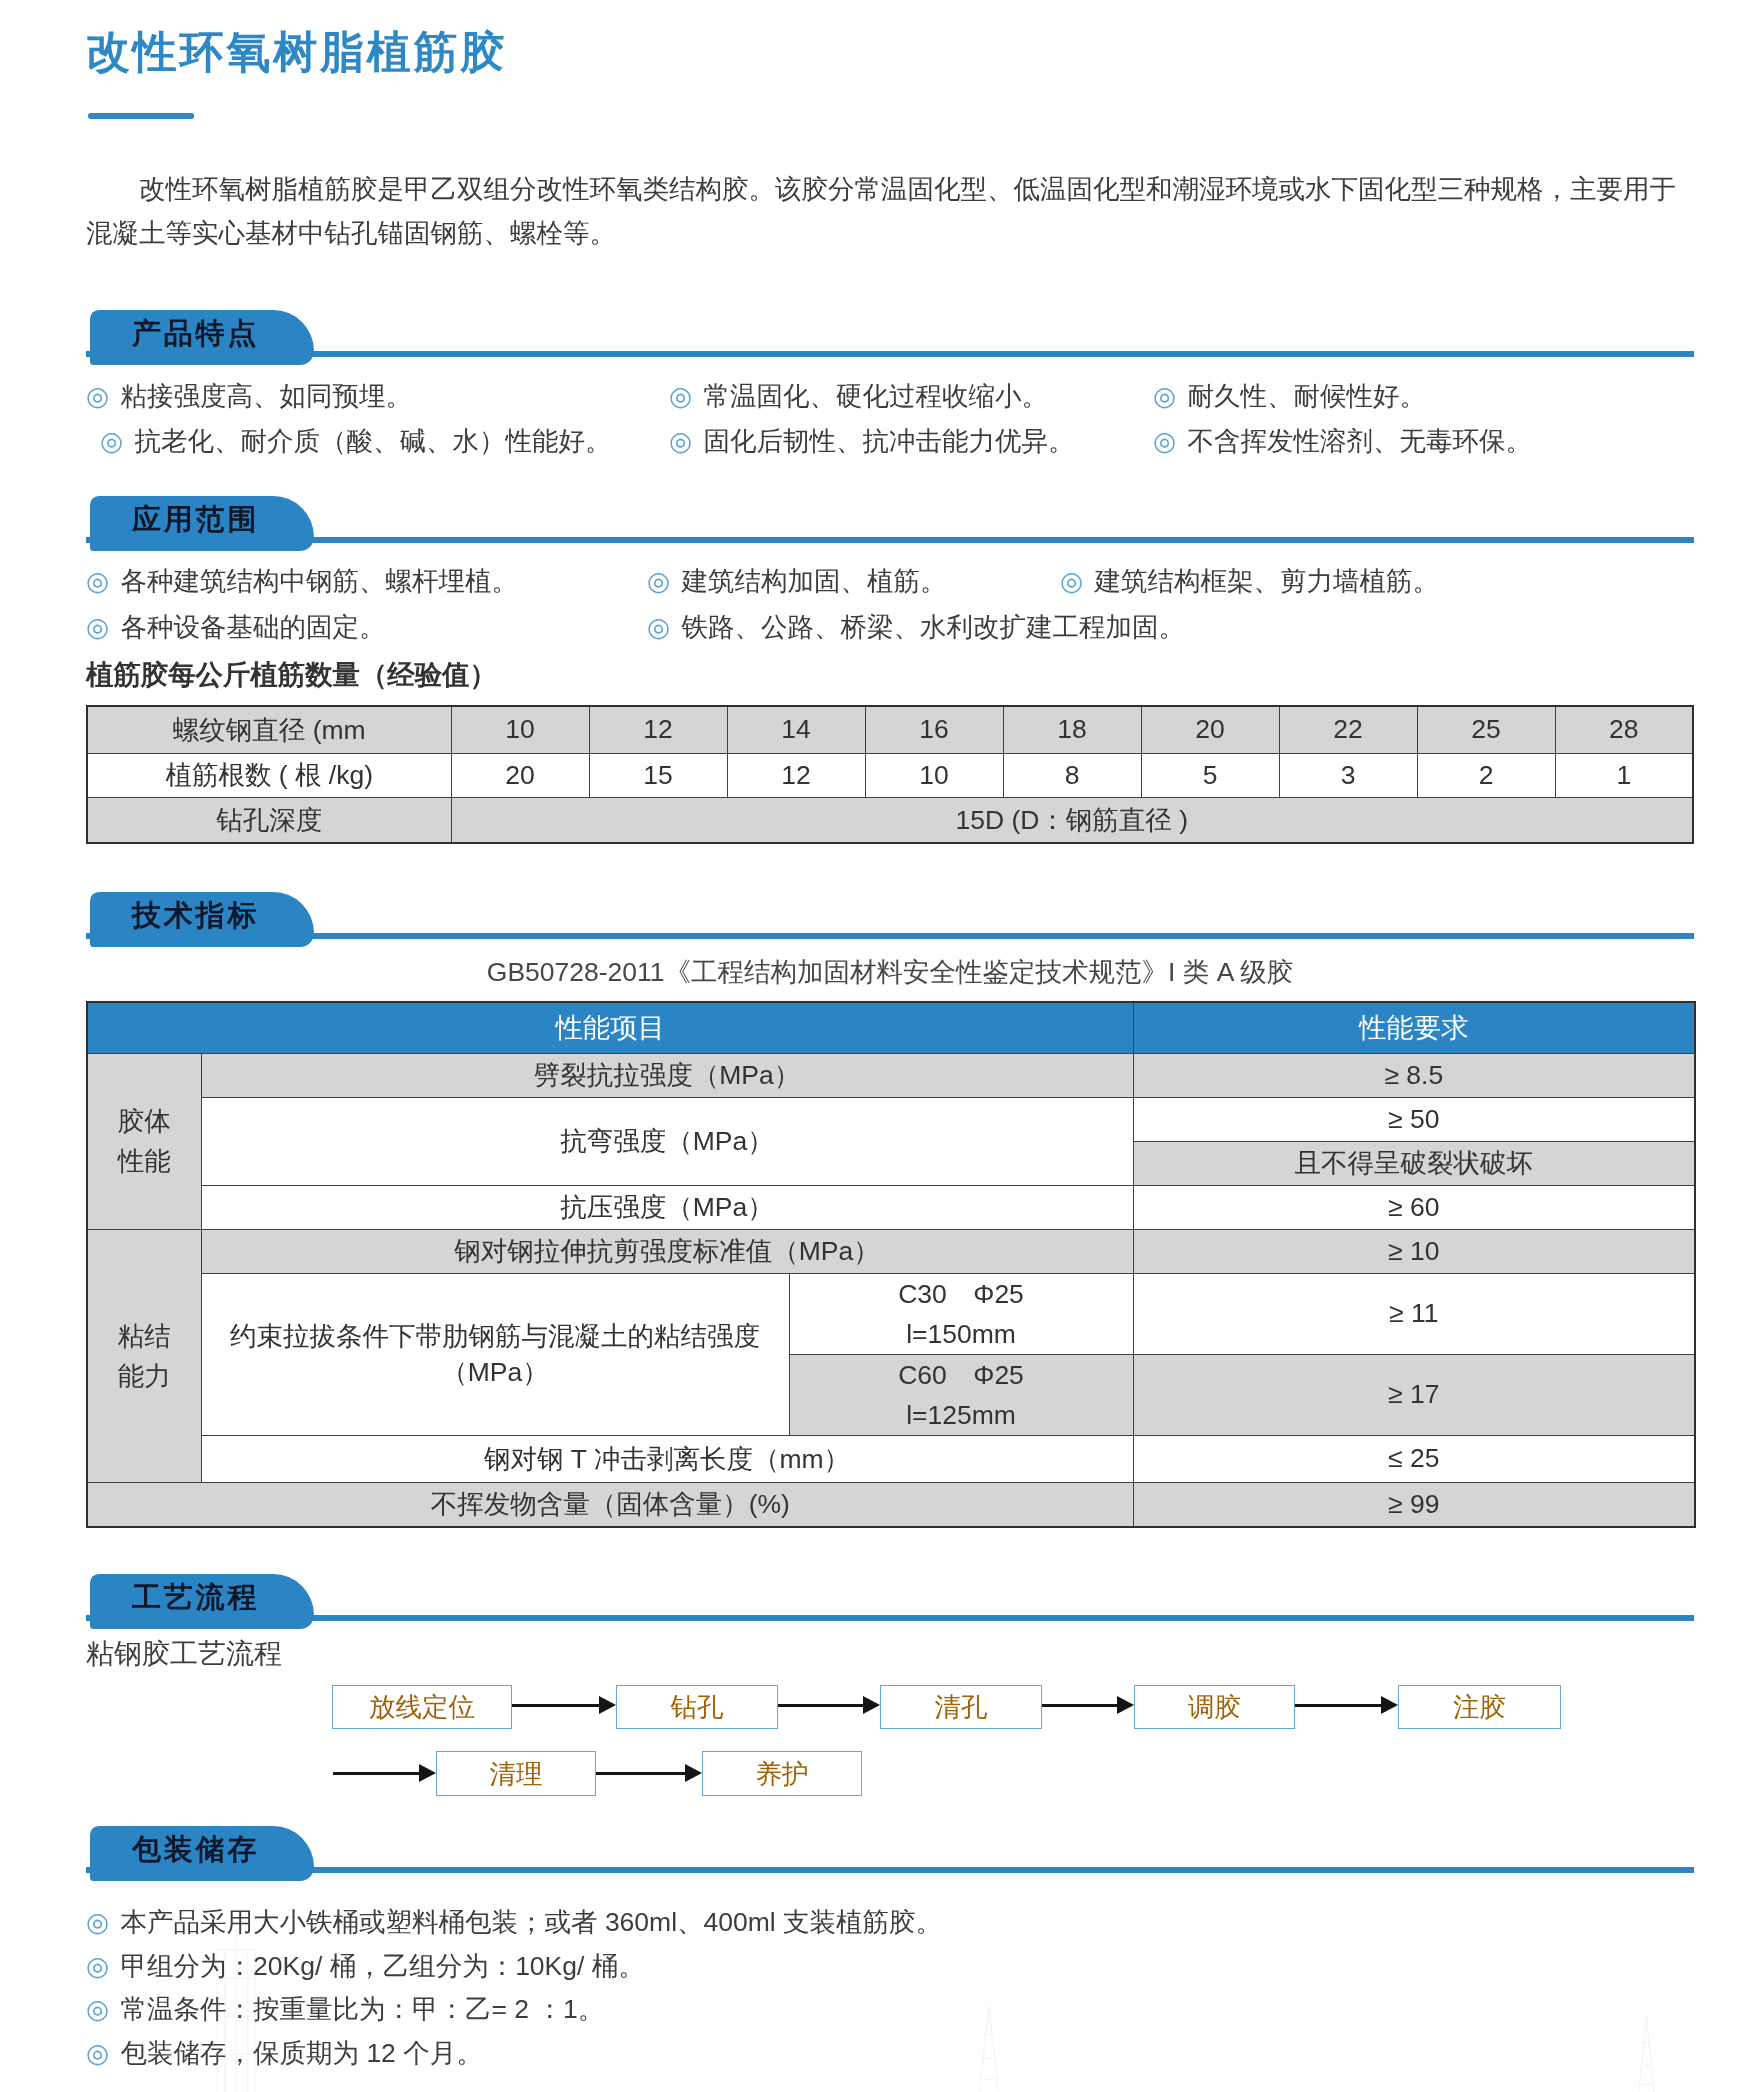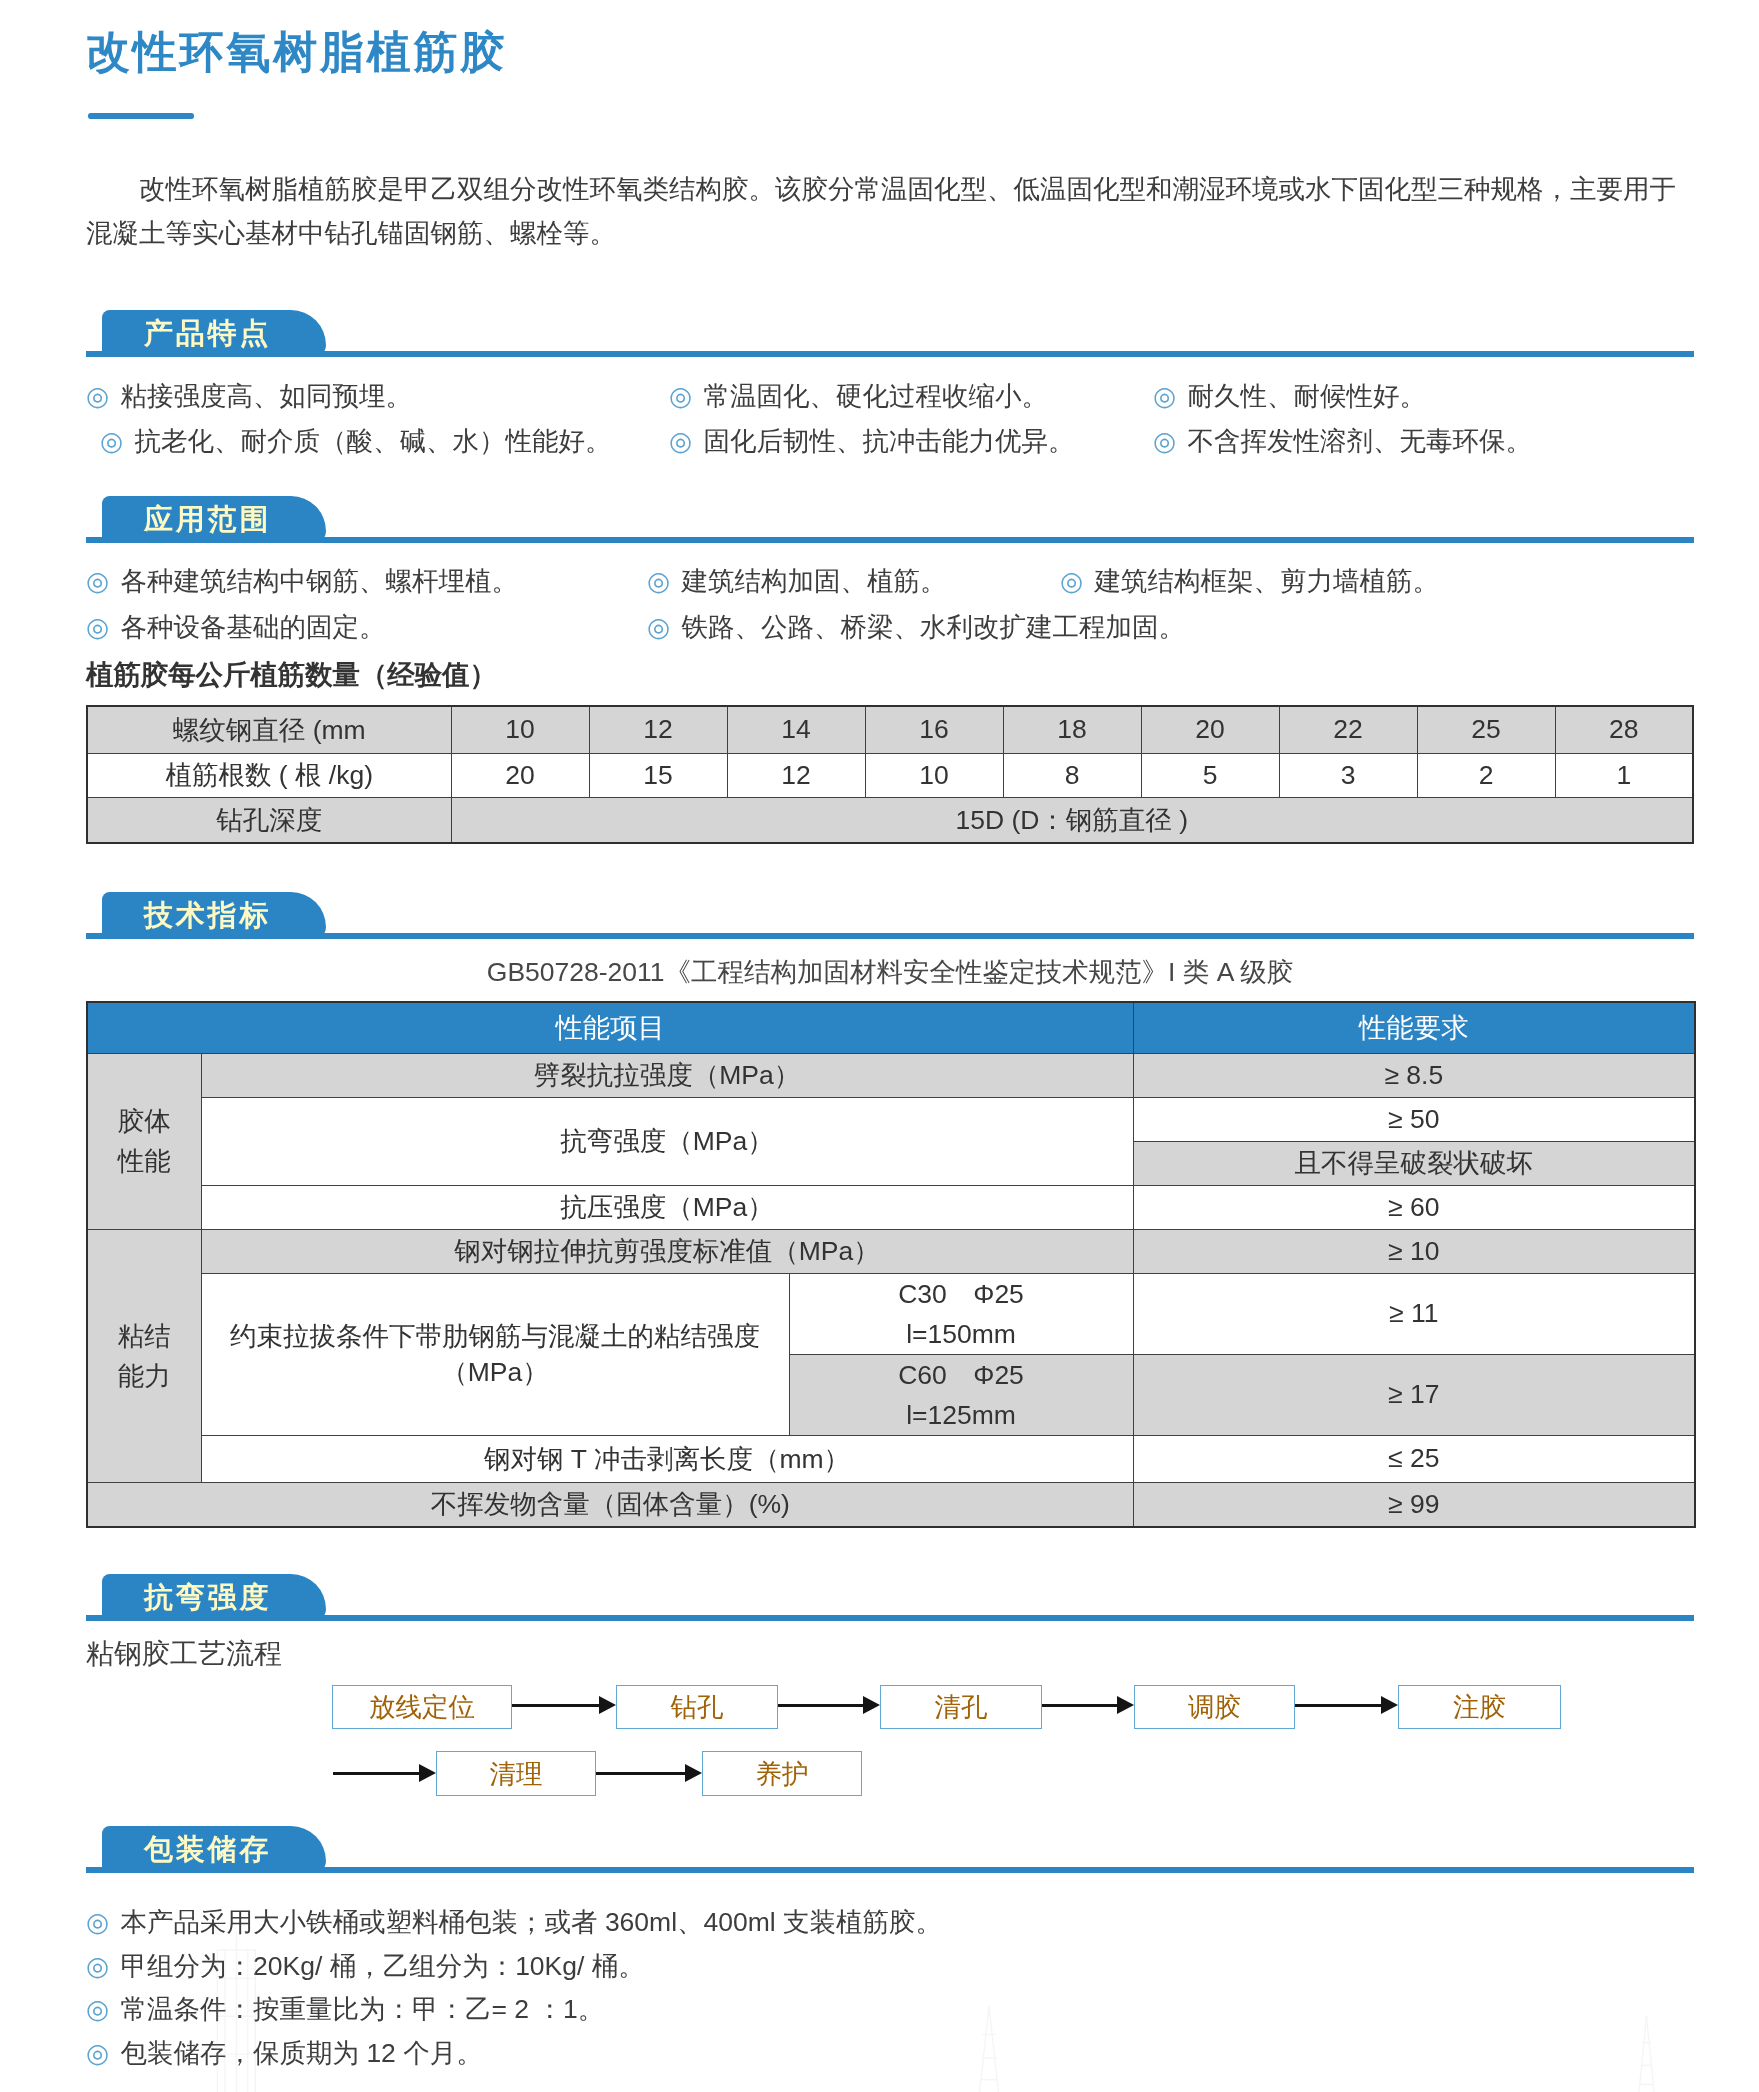--- a/index.html
+++ b/index.html
@@ -5,22 +5,22 @@
   html,body{margin:0;padding:0;background:#ffffff;}
   body{width:1759px;height:2092px;font-family:"Liberation Sans","DejaVu Sans",sans-serif;color:#3a3a3a;}
   .page{position:relative;width:1759px;height:2092px;overflow:hidden;background:#fff;}
 
   .title{position:absolute;left:86px;top:23px;margin:0;font-size:44px;font-weight:bold;color:#2e88c6;letter-spacing:2.8px;}
   .title-dash{position:absolute;left:88px;top:113px;width:106px;height:5.7px;background:#2e88c6;border-radius:2.8px;}
   .intro{position:absolute;left:86px;top:167px;width:1614px;margin:0;font-size:26.5px;line-height:44px;color:#3d3d3d;text-indent:2em;}
 
   .sec-head{position:absolute;left:86px;width:1608px;height:47px;}
   .sec-line{position:absolute;left:0;bottom:0;width:100%;height:5.7px;background:#2b85c4;}
-  .sec-badge{position:absolute;left:16px;top:0;height:47px;line-height:47px;background:#2b85c4;color:#fef9c3;
-             font-size:29px;font-weight:bold;letter-spacing:2.8px;padding:0 55px 0 42px;
+  .sec-badge{position:absolute;left:4px;top:0;height:47px;line-height:47px;background:#2b85c4;color:#0f172a;
+             font-size:29px;font-weight:bold;letter-spacing:2.8px;padding:0 55px 8px 42px;
              border-radius:9.5px 44px 15px 3.8px;}
 
   .bullet{position:absolute;font-size:26.5px;color:#3d3d3d;white-space:nowrap;}
   .b-icon{color:#5ba3d0;margin-right:11.4px;font-size:26.5px;}
 
   .tbl-caption{position:absolute;left:86px;font-size:27.4px;font-weight:bold;color:#333;}
 
   table{position:absolute;border-collapse:collapse;table-layout:fixed;background:#fff;}
   td,th{border:1.9px solid #404040;text-align:center;vertical-align:middle;font-size:26.5px;font-weight:normal;color:#333;padding:0 5.7px;overflow:hidden;}
   .rebar-table,.tech-table{border:2.8px solid #2f2f2f;}
@@ -189,21 +189,21 @@
     <tr style="height:45px;">
       <td class="cg" colspan="3">不挥发物含量（固体含量）(%)</td>
       <td class="cg">≥ 99</td>
     </tr>
   </tbody>
     </table>
 
   <div class="sec-head" style="top:1574px;">
     <div class="sec-line"></div>
     <div class="sec-badge">
-      <span>抗弯强度</span>
+      <span>工艺流程</span>
     </div>
   </div>
   <div class="sub-label" style="top:1635px;">粘钢胶工艺流程</div>
 
   <div class="flow-box" style="left:332px;top:1685px;width:180px;height:44px;">
       <span>放线定位</span>
     </div>
   <div class="arrow" style="left:512px;top:1704px;width:87px;"></div>
   <div class="flow-box" style="left:616px;top:1685px;width:162px;height:44px;">
       <span>钻孔</span>

